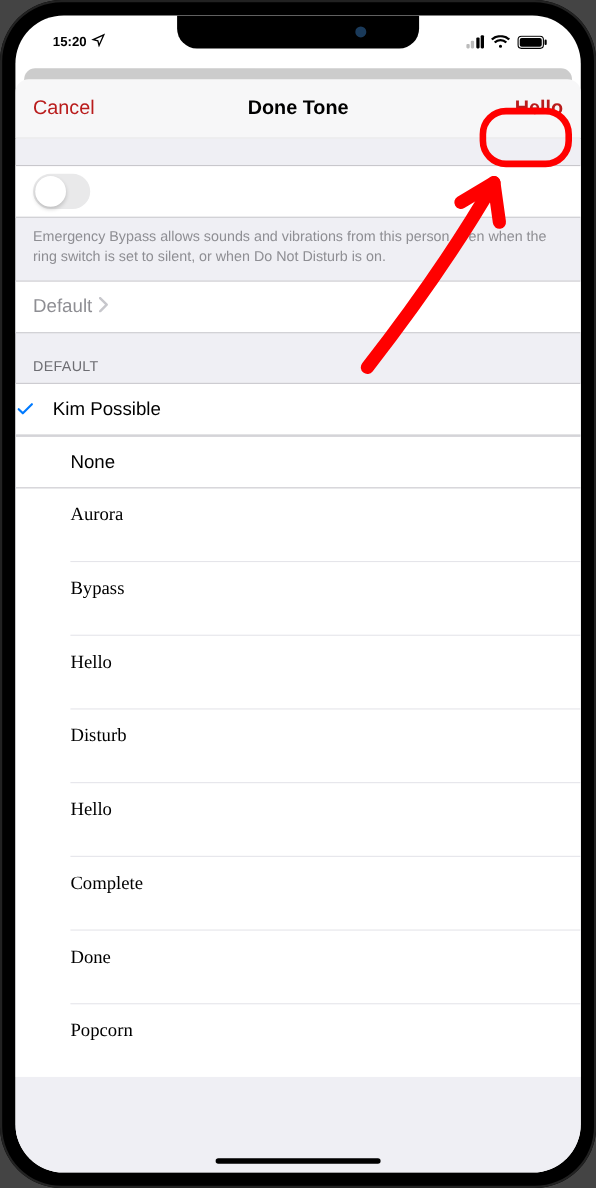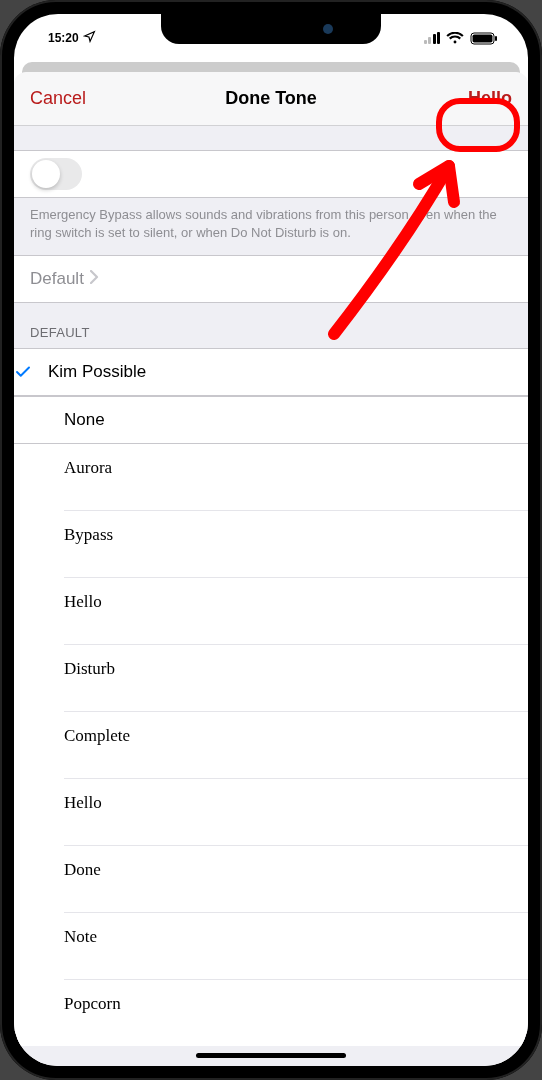--- a/index.html
+++ b/index.html
@@ -322,30 +322,27 @@
         <div class="tone-row">
             <div class="inner"><span>Bypass</span></div>
           </div>
         <div class="tone-row">
             <div class="inner"><span>Hello</span></div>
           </div>
         <div class="tone-row">
             <div class="inner"><span>Disturb</span></div>
           </div>
         <div class="tone-row">
+            <div class="inner"><span>Hello</span></div>
+          </div>
+        <div class="tone-row">
             <div class="inner"><span>Complete</span></div>
           </div>
         <div class="tone-row">
-            <div class="inner"><span>Hello</span></div>
-          </div>
-        <div class="tone-row">
             <div class="inner"><span>Done</span></div>
-          </div>
-        <div class="tone-row">
-            <div class="inner"><span>Note</span></div>
           </div>
         <div class="tone-row">
             <div class="inner"><span>Popcorn</span></div>
           </div>
       </div>
 
     </div>
 
     <div class="home-indicator"></div>
 

